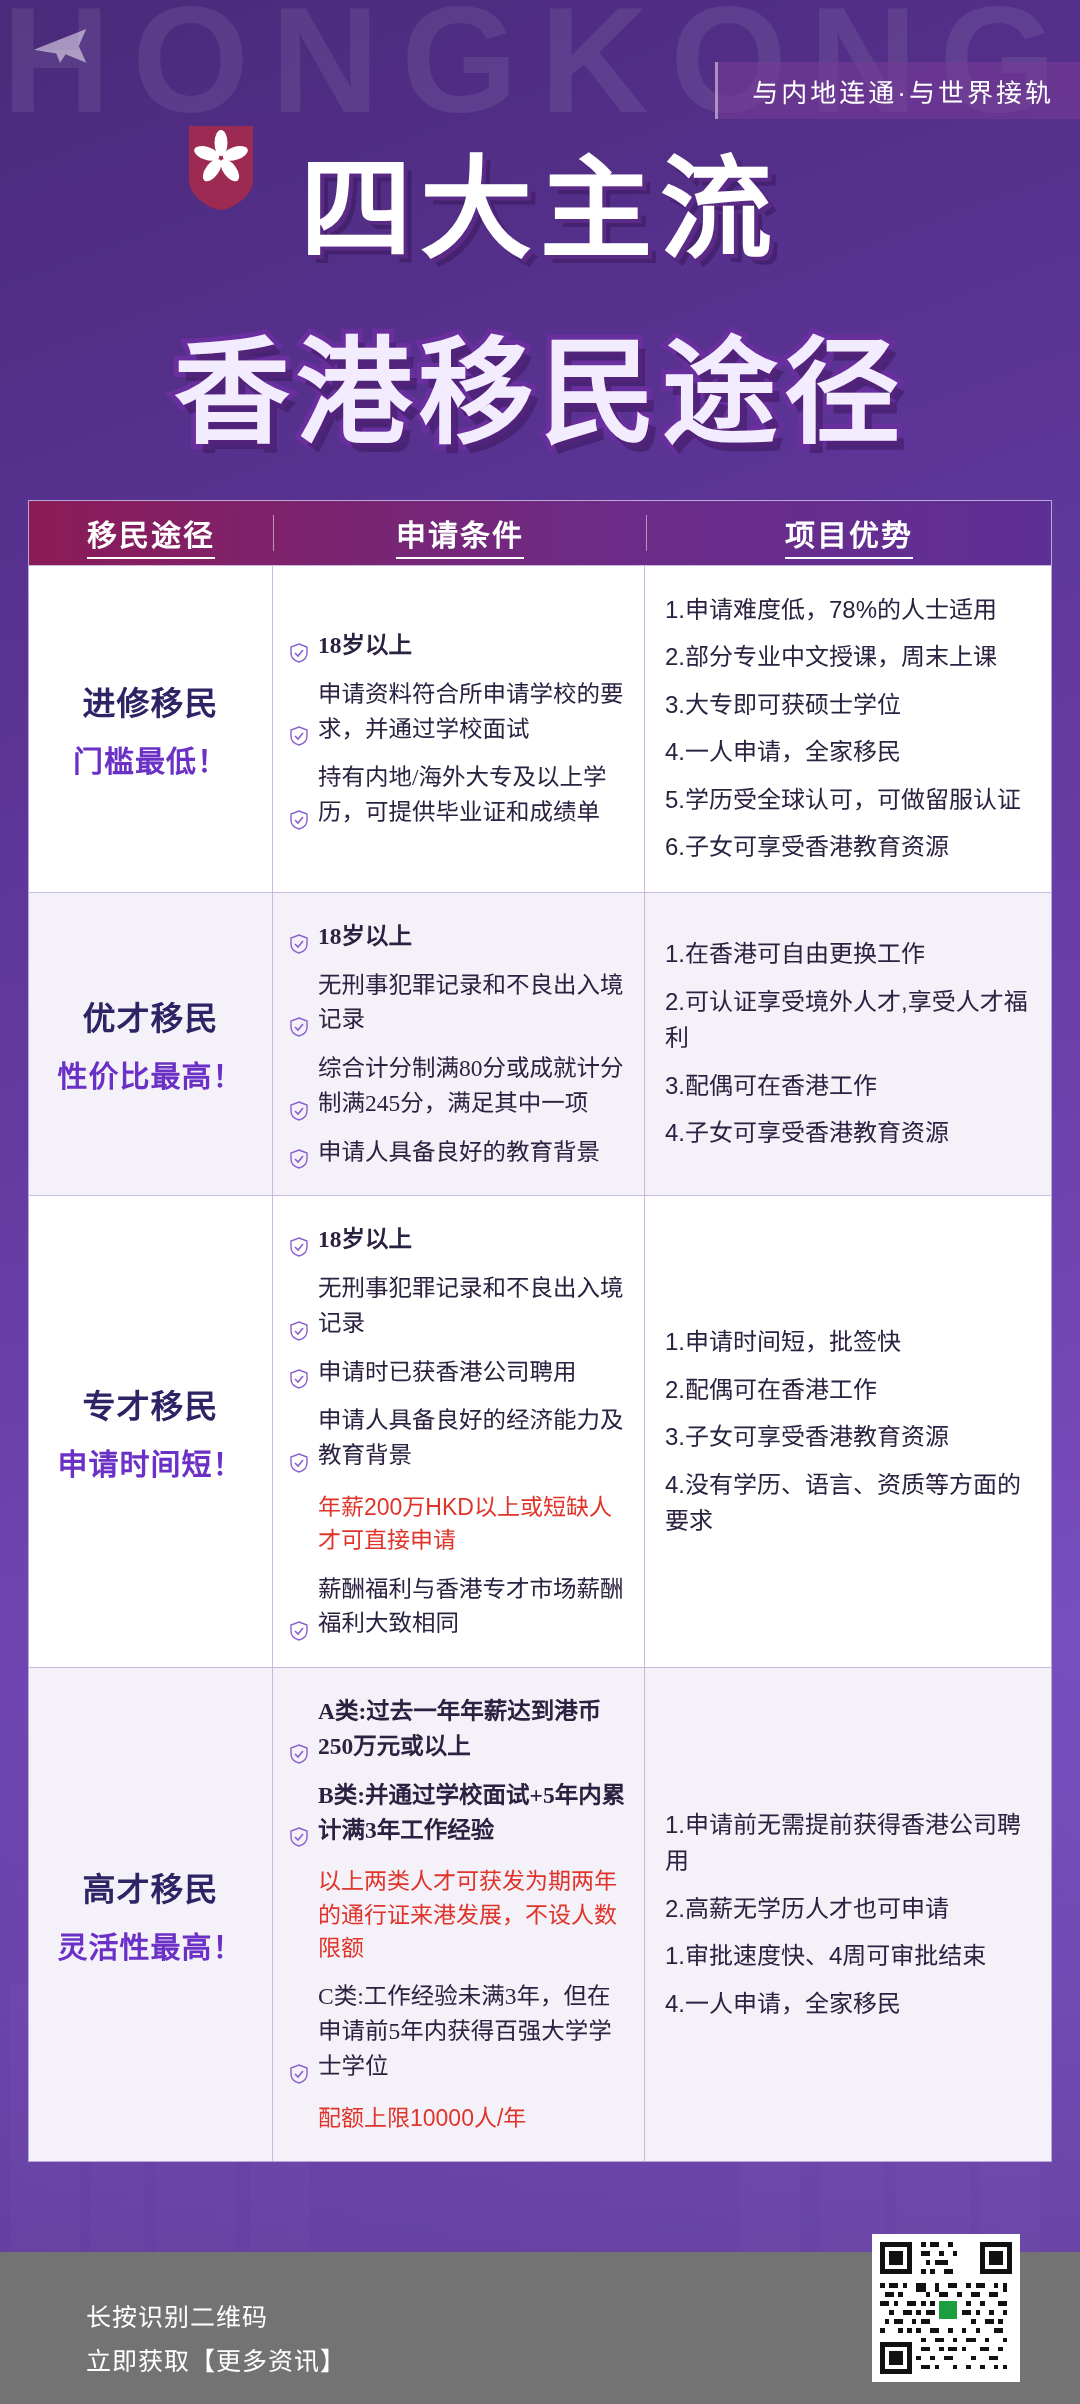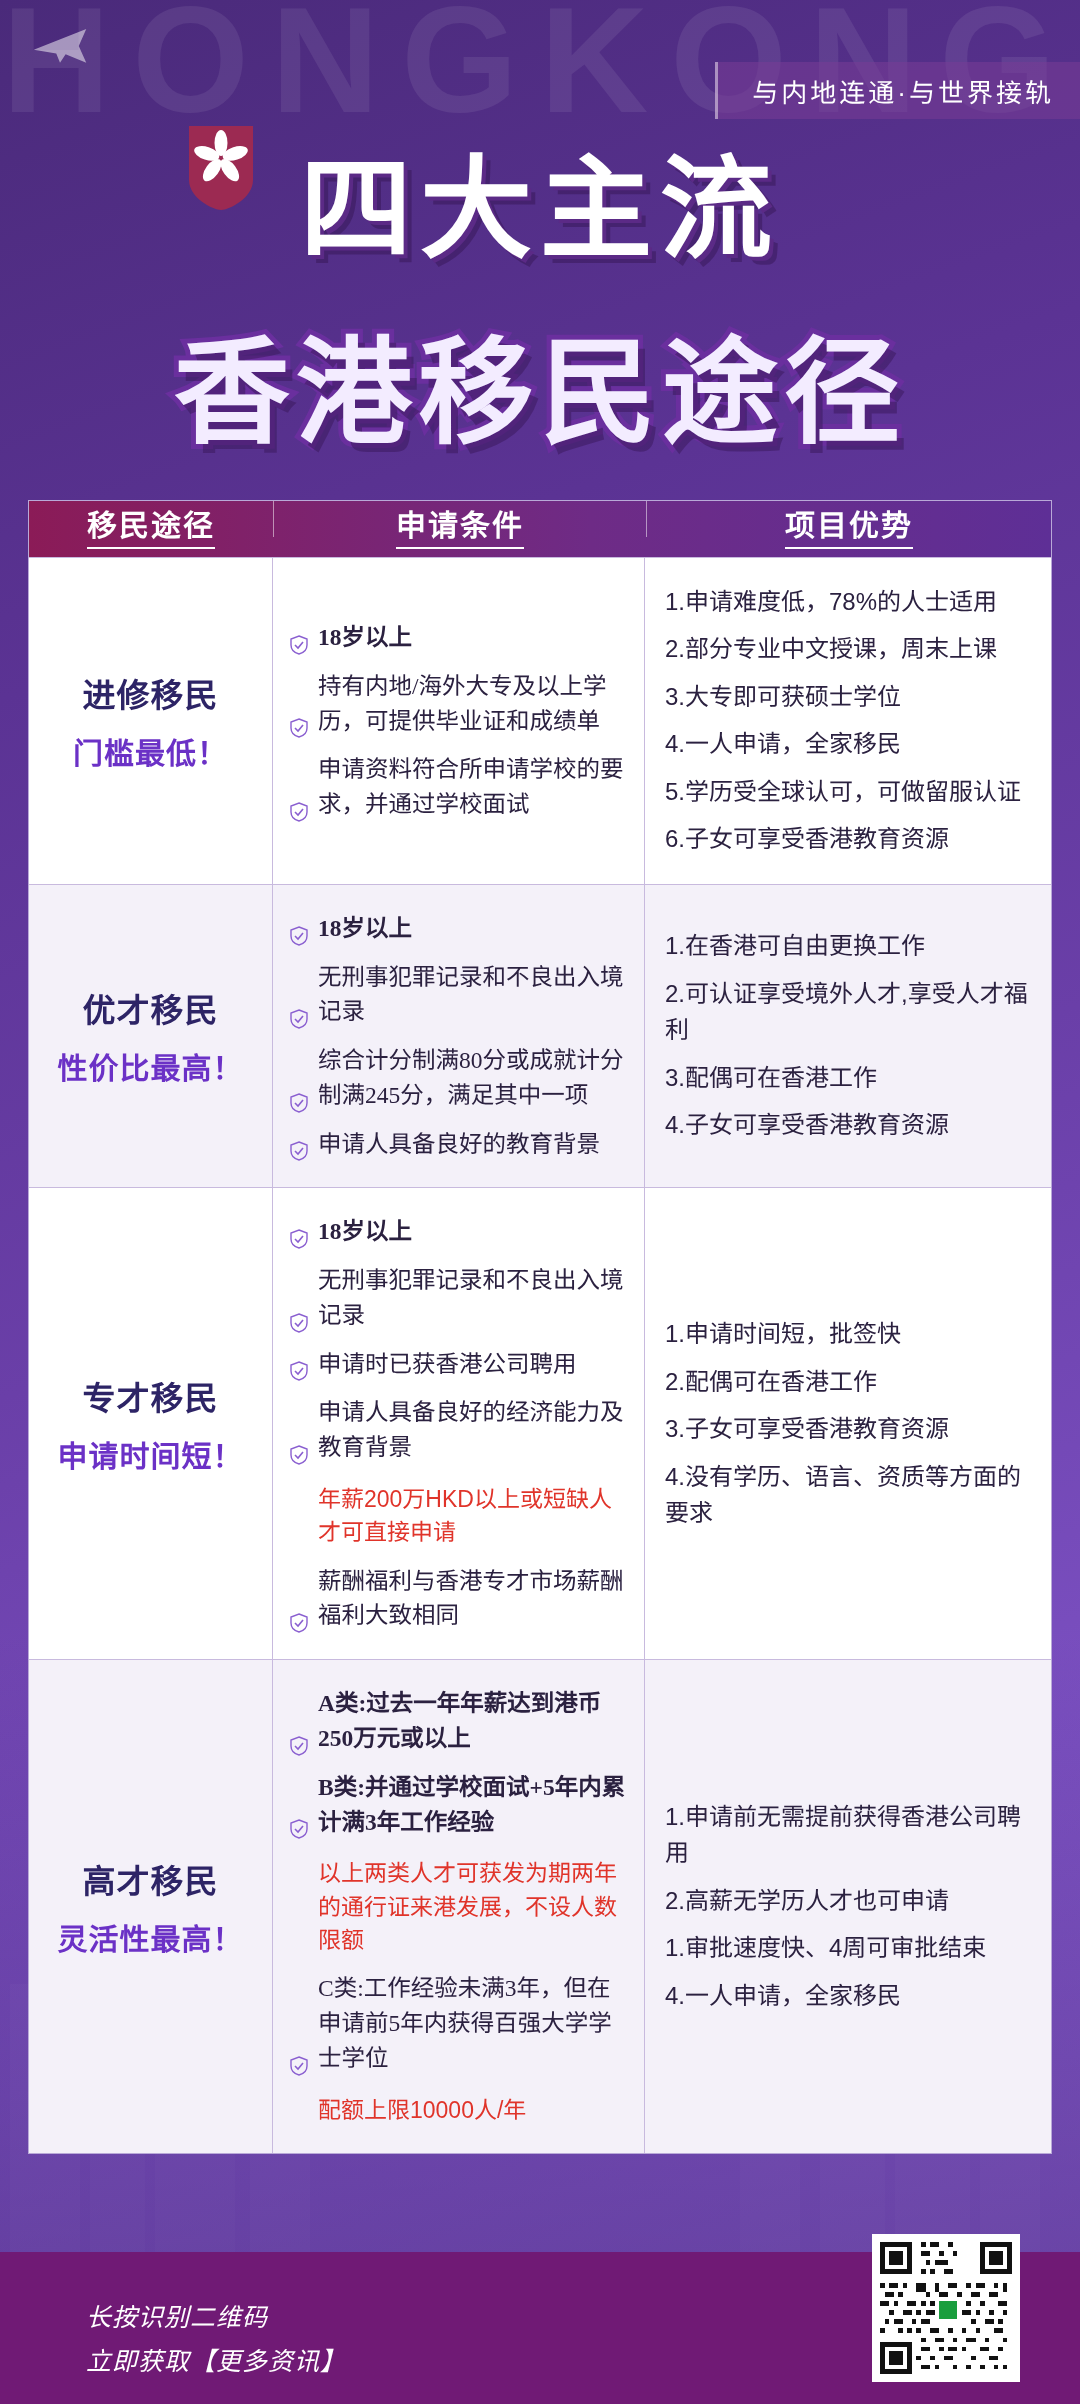--- a/index.html
+++ b/index.html
@@ -127,23 +127,23 @@
   .table {
     position: absolute;
     left: 28px;
     top: 500px;
     width: 1024px;
     border: 1px solid #b9a9d8;
     background: #ffffff;
   }
   .thead {
     display: flex;
-    height: 56px;
+    height: 64px;
     background: linear-gradient(90deg, #8b1b57 0%, #6e2b86 55%, #5e2f96 100%);
-    align-items: flex-start;
+    align-items: center;
   }
   .th {
     color: #ffffff;
     font-size: 30px;
     font-weight: bold;
     letter-spacing: 2px;
     text-align: center;
     position: relative;
   }
   .th.c1 { width: 244px; }
@@ -229,22 +229,21 @@
     margin-bottom: 11px;
   }
   .adv-item:last-child { margin-bottom: 0; }
 
   
   .footer {
     position: absolute;
     left: 0; bottom: 0;
     width: 1080px;
     height: 152px;
-    background: #701a75;
-    font-style: italic;
+    background: #737373;
   }
   .footer-text {
     position: absolute;
     left: 86px; top: 44px;
     color: #ffffff;
     font-size: 25px;
     line-height: 1.75;
     letter-spacing: 1px;
   }
   .qr {
@@ -328,28 +327,28 @@
             <path d="M10 1l8 3v6c0 5-4 8-8 9-4-1-8-4-8-9V4z" fill="none" stroke="#8a5fd0" stroke-width="1.4"></path>
             <path d="M6 10l3 3 5-6" fill="none" stroke="#8a5fd0" stroke-width="1.6"></path>
           </svg>
         <div class="cond-text"><b>18岁以上</b></div>
       </div>
       <div class="cond-item">
         <svg class="tick" viewBox="0 0 20 20">
             <path d="M10 1l8 3v6c0 5-4 8-8 9-4-1-8-4-8-9V4z" fill="none" stroke="#8a5fd0" stroke-width="1.4"></path>
             <path d="M6 10l3 3 5-6" fill="none" stroke="#8a5fd0" stroke-width="1.6"></path>
           </svg>
+        <div class="cond-text">申请资料符合所申请学校的要求，并通过学校面试</div>
+      </div>
+      <div class="cond-item">
+        <svg class="tick" viewBox="0 0 20 20">
+            <path d="M10 1l8 3v6c0 5-4 8-8 9-4-1-8-4-8-9V4z" fill="none" stroke="#8a5fd0" stroke-width="1.4"></path>
+            <path d="M6 10l3 3 5-6" fill="none" stroke="#8a5fd0" stroke-width="1.6"></path>
+          </svg>
         <div class="cond-text">持有内地/海外大专及以上学历，可提供毕业证和成绩单</div>
-      </div>
-      <div class="cond-item">
-        <svg class="tick" viewBox="0 0 20 20">
-            <path d="M10 1l8 3v6c0 5-4 8-8 9-4-1-8-4-8-9V4z" fill="none" stroke="#8a5fd0" stroke-width="1.4"></path>
-            <path d="M6 10l3 3 5-6" fill="none" stroke="#8a5fd0" stroke-width="1.6"></path>
-          </svg>
-        <div class="cond-text">申请资料符合所申请学校的要求，并通过学校面试</div>
       </div>
     </div>
     <div class="cell-adv">
       <div class="adv-item">1.申请难度低，78%的人士适用</div>
       <div class="adv-item">2.部分专业中文授课，周末上课</div>
       <div class="adv-item">3.大专即可获硕士学位</div>
       <div class="adv-item">4.一人申请，全家移民</div>
       <div class="adv-item">5.学历受全球认可，可做留服认证</div>
       <div class="adv-item">6.子女可享受香港教育资源</div>
     </div>

